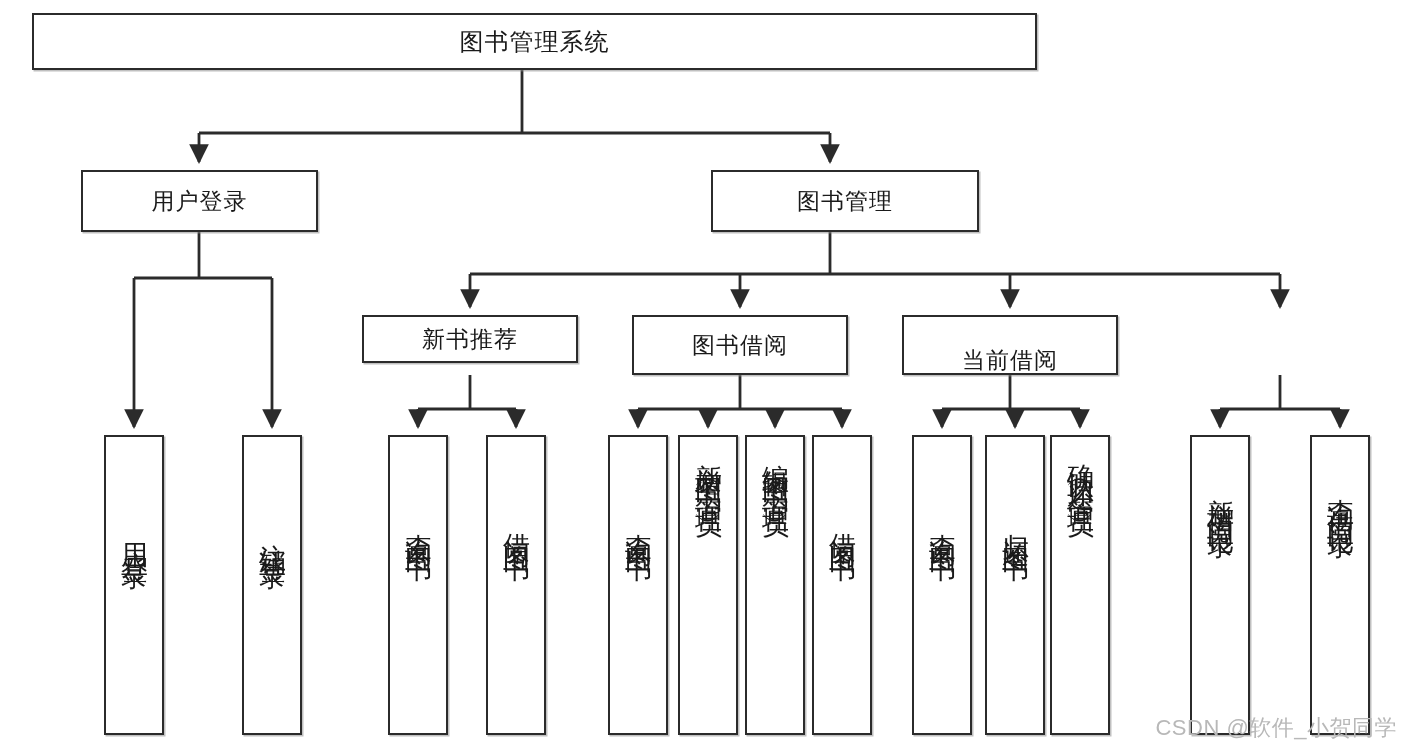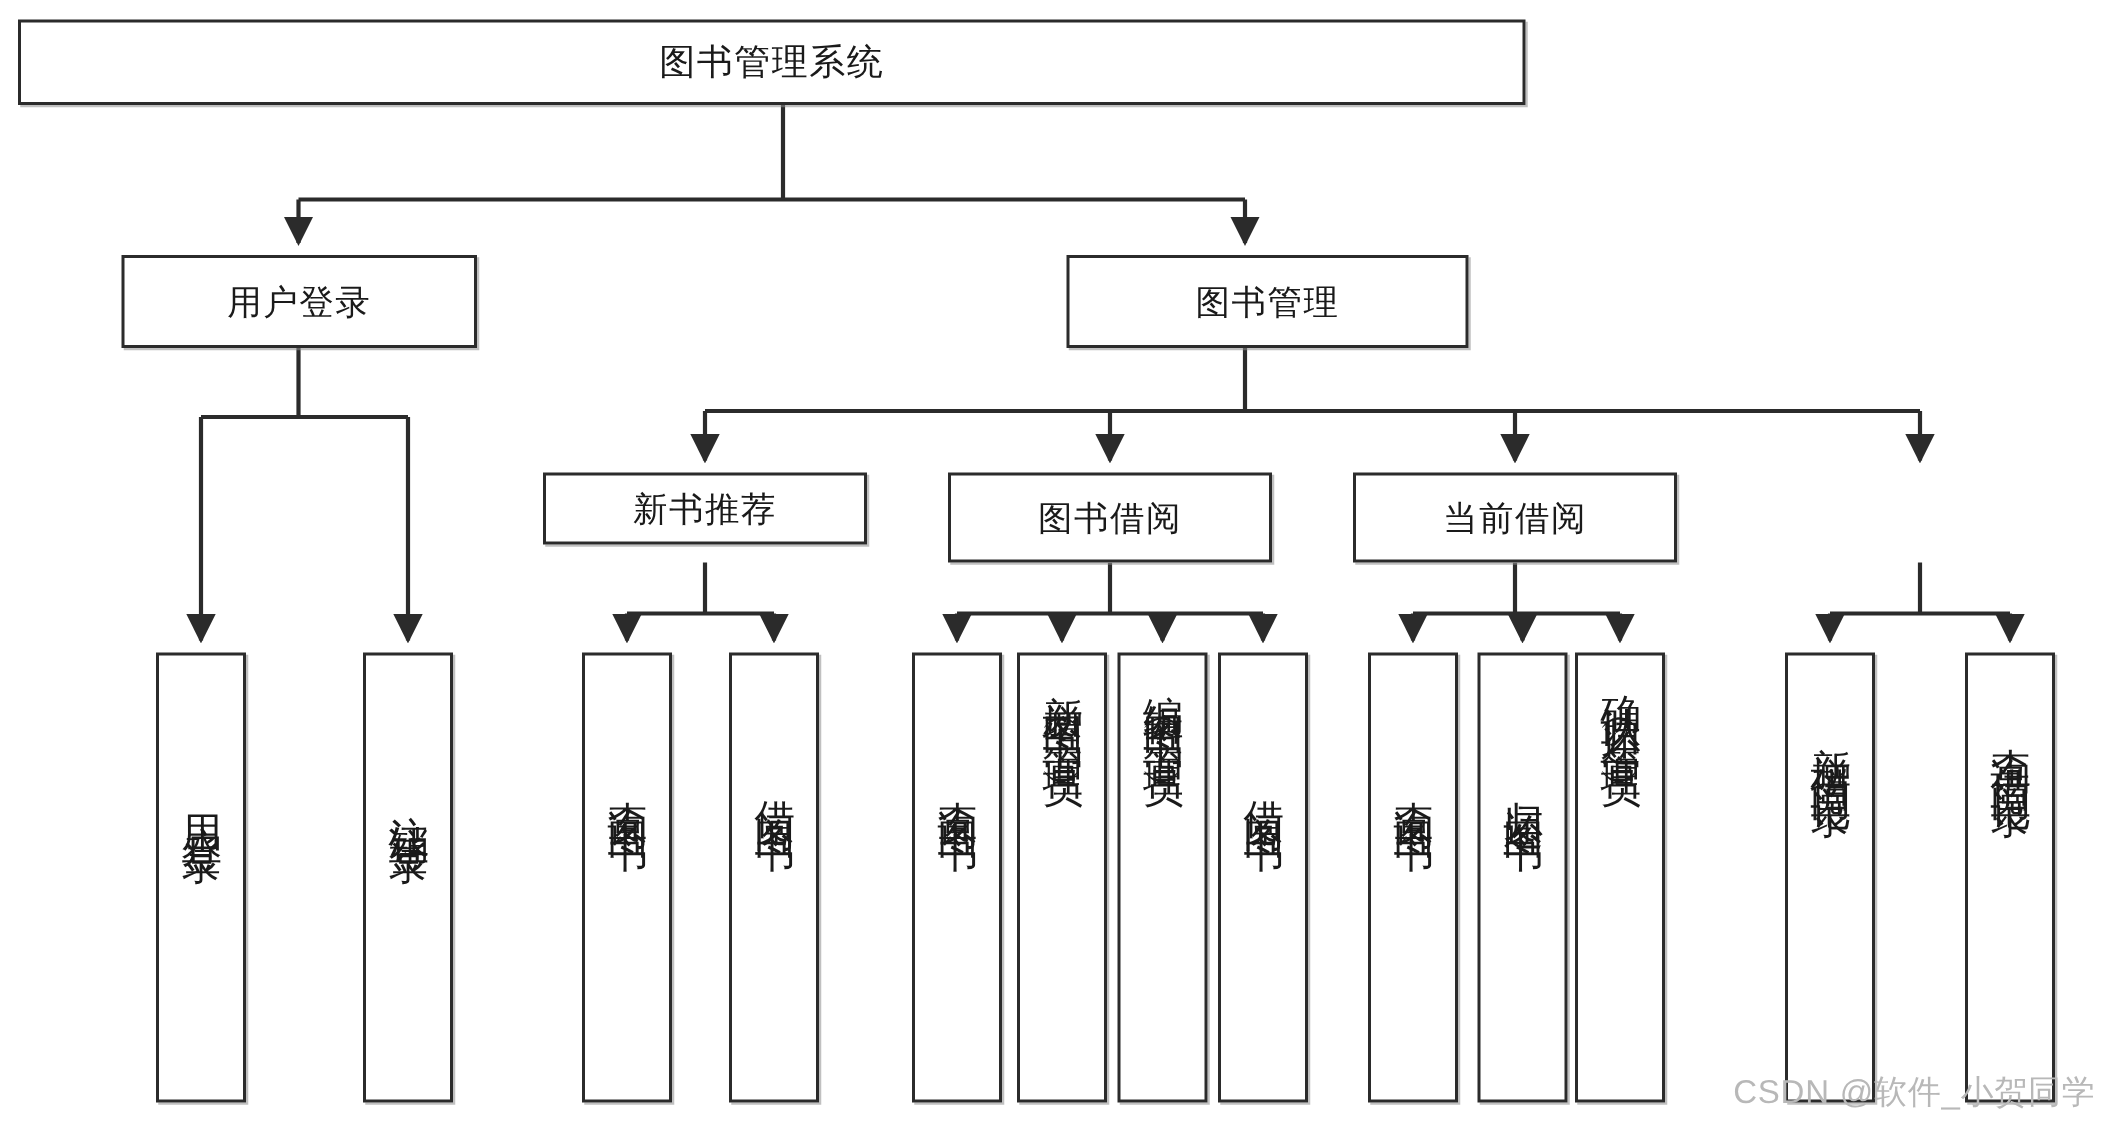--- a/index.html
+++ b/index.html
@@ -115,38 +115,38 @@
       <path d="M 1015 409 L 1015 427" marker-end="url(#arrow)"></path>
       <path d="M 1080 409 L 1080 427" marker-end="url(#arrow)"></path>
 
       <path d="M 1280 375 L 1280 409"></path>
       <path d="M 1220 409 L 1340 409"></path>
       <path d="M 1220 409 L 1220 427" marker-end="url(#arrow)"></path>
       <path d="M 1340 409 L 1340 427" marker-end="url(#arrow)"></path>
     </g>
   </svg>
 
-  <div class="node root" style="left:12px; top:13px; width:1005px; height:57px;">
+  <div class="node root" style="left:32px; top:13px; width:1005px; height:57px;">
     <span class="txt">图书管理系统</span>
   </div>
 
   <div class="node" style="left:81px; top:170px; width:237px; height:62px;">
     <span class="txt">用户登录</span>
   </div>
   <div class="node" style="left:711px; top:170px; width:268px; height:62px;">
     <span class="txt">图书管理</span>
   </div>
 
   <div class="node" style="left:362px; top:315px; width:216px; height:48px;">
     <span class="txt">新书推荐</span>
   </div>
   <div class="node" style="left:632px; top:315px; width:216px; height:60px;">
     <span class="txt">图书借阅</span>
   </div>
-  <div class="node" style="left:902px; top:315px; width:216px; height:60px;">
+  <div class="node" style="left:902px; top:315px; width:216px; height:60px;align-items:flex-end;">
     <span class="txt">当前借阅</span>
   </div>
 
   <div class="node leaf" style="left:104px; top:435px; width:60px; height:300px; padding-top:85px;">
     <span class="txt">用户登录</span>
   </div>
   <div class="node leaf" style="left:242px; top:435px; width:60px; height:300px; padding-top:85px;">
     <span class="txt">注销登录</span>
   </div>
 

